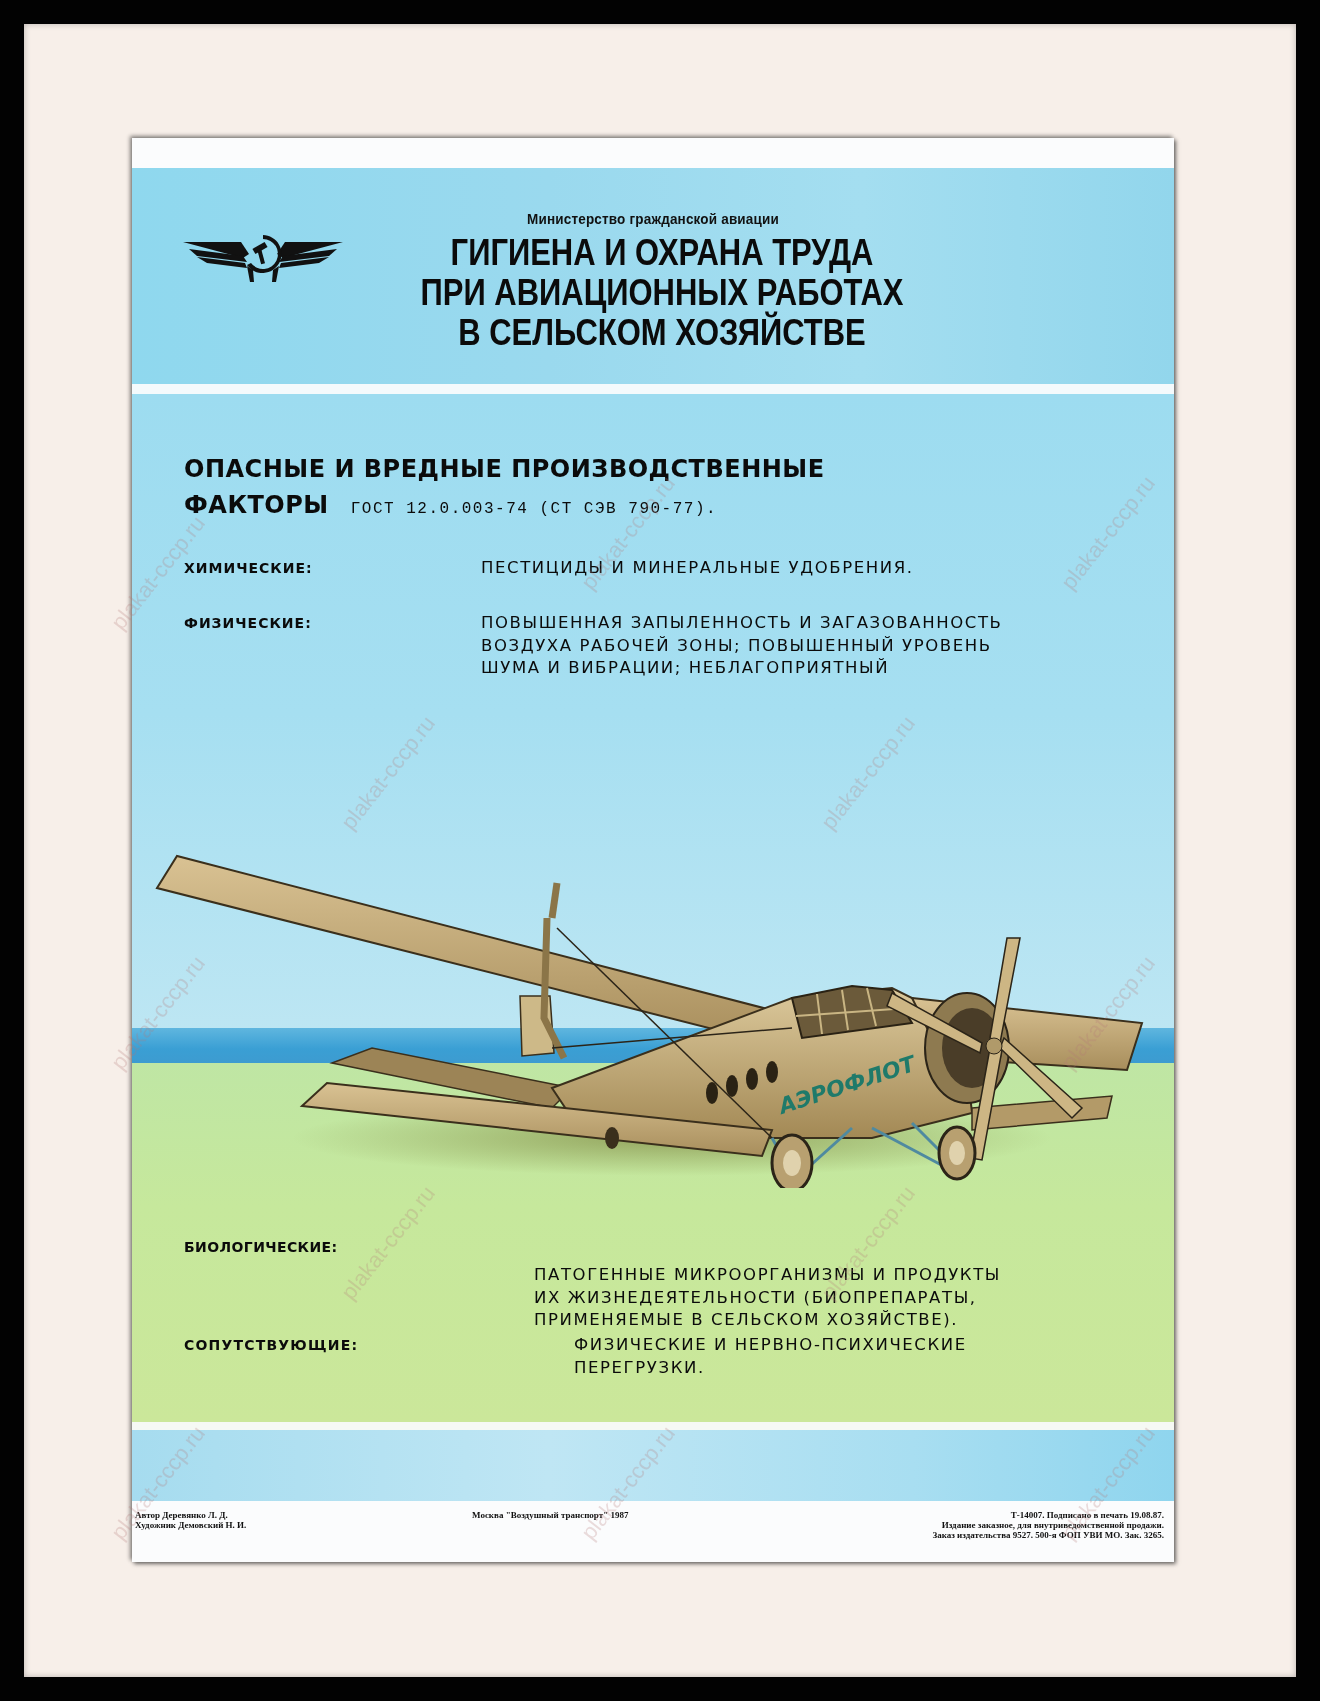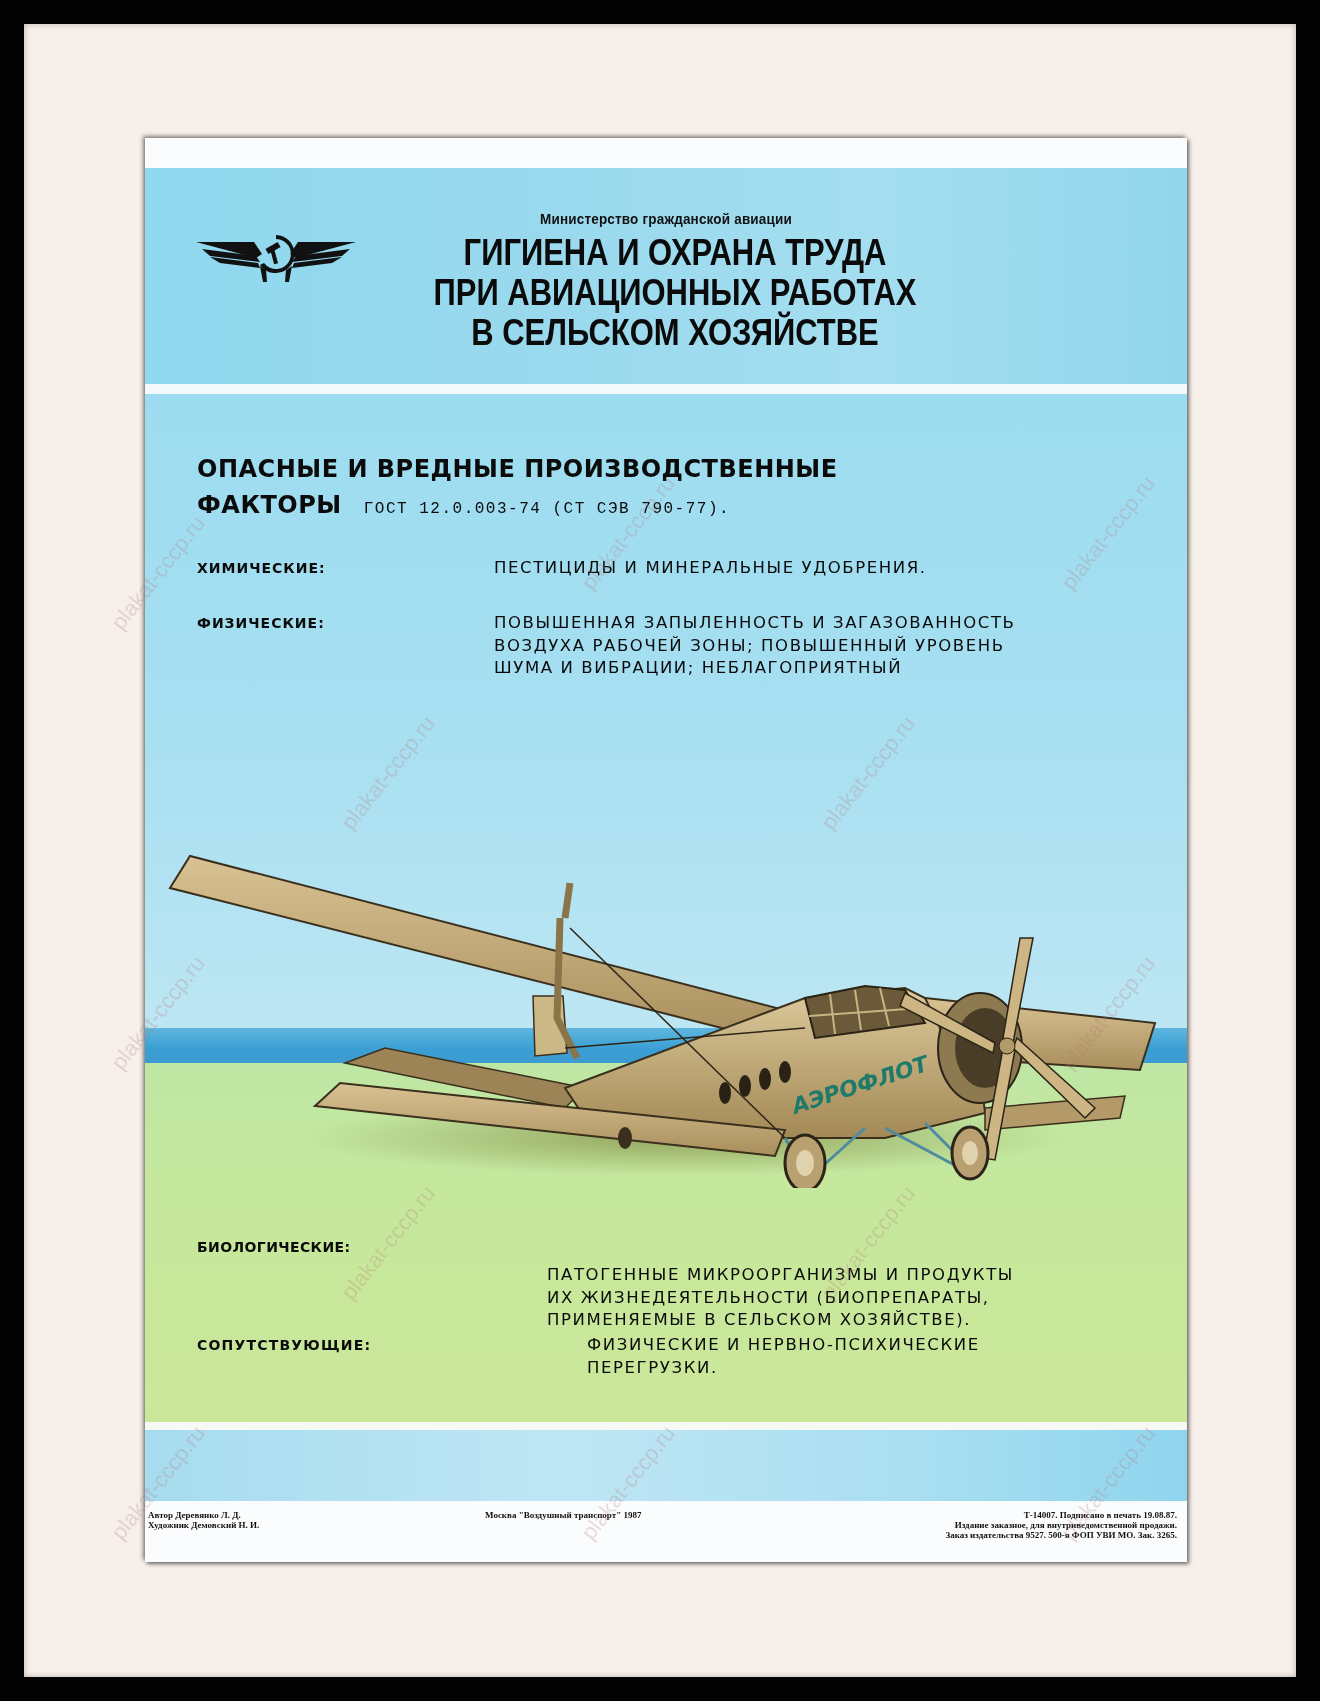--- a/index.html
+++ b/index.html
@@ -11,21 +11,21 @@
   .frame {
     position:absolute; left:0; top:0; width:1320px; height:1701px;
     background:#020202;
   }
   .mat {
     position:absolute; left:24px; top:24px; width:1272px; height:1653px;
     background:#f7efe9;
     box-shadow: inset 0 0 6px rgba(0,0,0,0.25);
   }
   .poster {
-    position:absolute; left:145px; top:138px; width:1042px; height:1424px;
+    position:absolute; left:132px; top:138px; width:1042px; height:1424px;
     background:#fbfcfd;
     box-shadow: -2px -2px 4px rgba(0,0,0,0.45), 2px 2px 4px rgba(0,0,0,0.55);
     overflow:hidden;
   }
   .band { position:absolute; left:0; width:100%; }
   .band-top { top:30px; height:216px;
     background:linear-gradient(90deg,#8fd8ee 0%,#9ad9ee 40%,#a4def0 70%,#92d6ec 100%); }
   .stripe-1 { top:246px; height:10px; background:#f4fafc; }
   .band-sky { top:256px; height:640px;
     background:linear-gradient(180deg,#9ddcf0 0%,#a6dff1 50%,#bde6f3 100%); }

